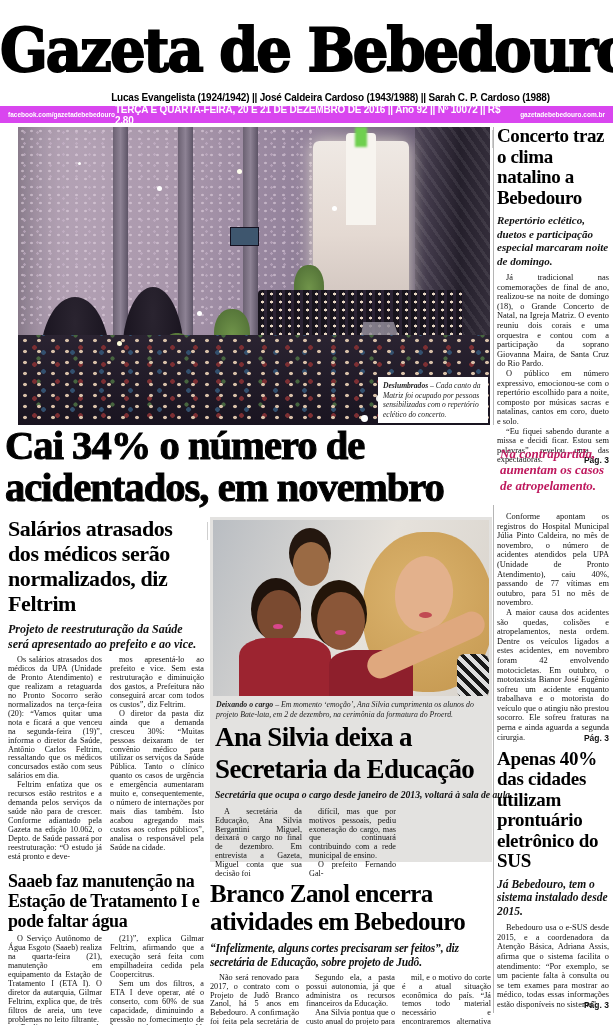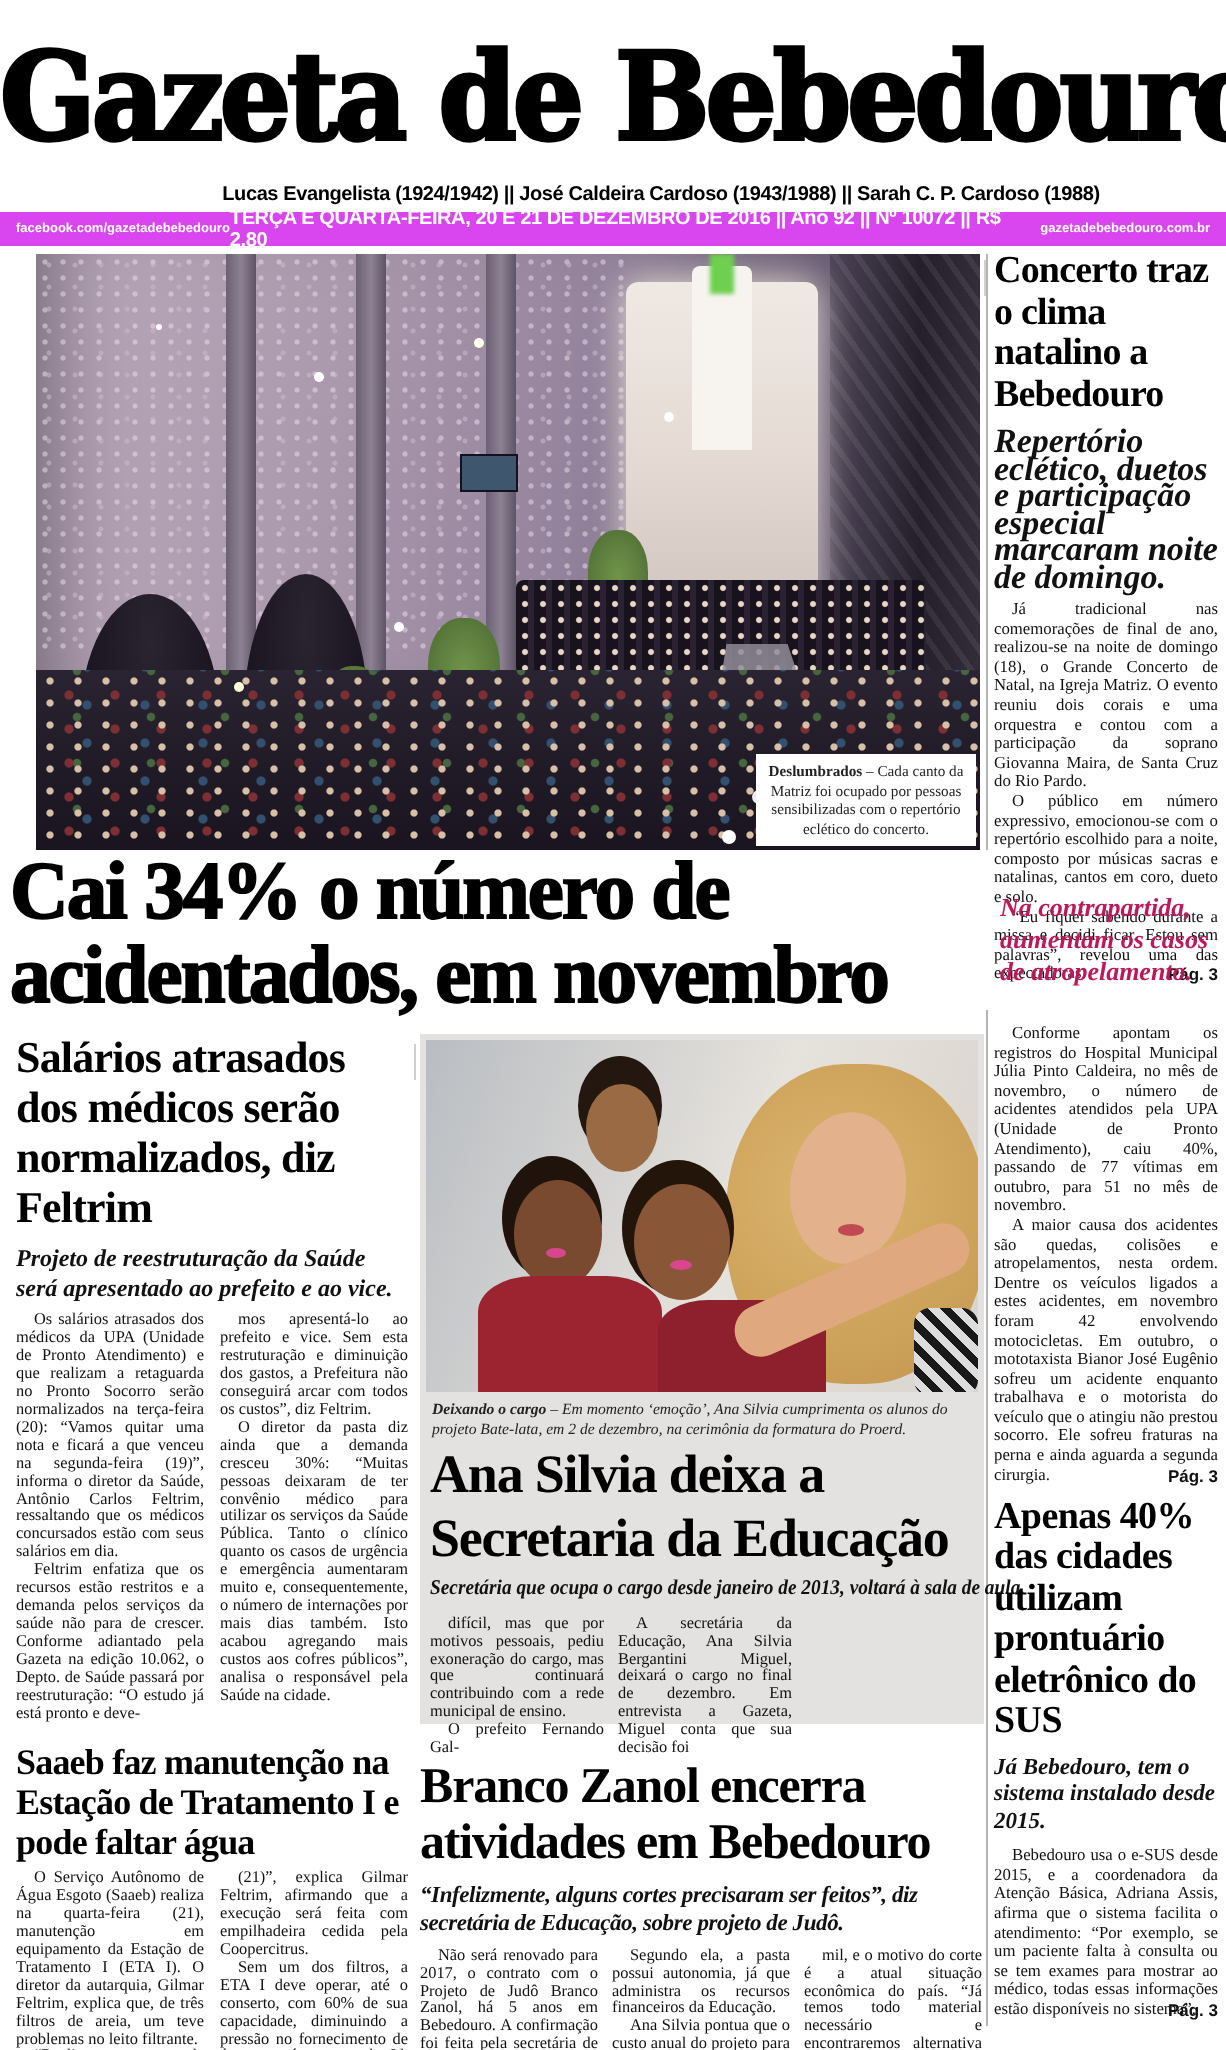--- a/index.html
+++ b/index.html
@@ -51,30 +51,30 @@
          linear-gradient(180deg,#2a2331,#191420);
         background-size:14px 11px,23px 17px,29px 19px,37px 23px,auto;
         background-position:0 0,5px 4px,11px 8px,2px 12px,0 0;}
   .ch-aisle{position:absolute;left:320px;top:195px;width:90px;height:103px;opacity:.85;
         background:linear-gradient(180deg,#8f8996,#b7b2bb);
         clip-path:polygon(28% 0,62% 0,100% 100%,10% 100%);}
   .ch-spark{position:absolute;left:60px;top:35px;width:3px;height:3px;border-radius:50%;background:#fff;
         box-shadow:80px 25px 0 1px #fff,160px 8px 0 1px #ffe,255px 45px 0 1px #fff,
         300px 235px 0 2px #eee,285px 255px 0 2px #fff,40px 180px 0 1px #ffd,120px 150px 0 1px #fff;}
   .lead-caption{position:absolute;right:2px;bottom:2px;width:100px;background:#fff;padding:4px 5px;
-        font-size:7.6px;line-height:9.4px;color:#222;text-align:center;}
+        font-style:italic;font-size:7.6px;line-height:9.4px;color:#222;}
   .lead-caption b{font-weight:bold;}
   .photo-credit{position:absolute;background:#cfcfcf;width:1px;height:18px;}
   
   .rcol{position:absolute;left:497px;top:126px;width:112px;}
   .rcol2{position:absolute;left:497px;top:512px;width:112px;}
   h1,h2,h3{margin:0;font-weight:bold;color:#000;}
   .h-concert{font-size:19px;line-height:20.5px;letter-spacing:-0.4px;}
   .deck{font-weight:bold;font-style:italic;margin:6px 0 5px 0;}
-  .deck-r{font-size:17px;line-height:13.5px;}
+  .deck-r{font-size:11px;line-height:13.5px;}
   .bodytxt p{margin:0;text-indent:9px;text-align:justify;}
   .rcol .bodytxt p,.rcol2 .bodytxt p{font-size:8.4px;line-height:9.6px;}
   .pageref{font-family:"Liberation Sans",sans-serif;font-weight:bold;font-size:8.5px;
         text-align:right;margin-top:-9.5px;position:relative;}
   
   .main-hl{position:absolute;left:5px;top:424px;width:490px;font-family:"Liberation Serif",serif;
         font-weight:bold;font-size:41px;line-height:42px;letter-spacing:-1px;color:#000;
         -webkit-text-stroke:1px #000;transform:scaleX(0.99);transform-origin:left top;}
   .side-note{position:absolute;left:500px;top:446px;width:110px;font-weight:bold;font-style:italic;
         font-size:13px;line-height:16px;color:#be185d;}
@@ -214,25 +214,25 @@
       <div class="ph" style="left:206px;top:92px;width:13px;height:6px;background:#c14a52"></div>
     </div>
     <div class="mid-caption">
       <b>Deixando o cargo</b>
       <span>– Em momento ‘emoção’, Ana Silvia cumprimenta os alunos do projeto Bate-lata, em 2 de dezembro, na cerimônia da formatura do Proerd.</span>
     </div>
     <h2 class="h-ana">Ana Silvia deixa a Secretaria da Educação</h2>
     <div class="deck-ana">Secretária que ocupa o cargo desde janeiro de 2013, voltará à sala de aula.</div>
     <div class="ana-body bodytxt">
       <div class="c">
+        <p>A secretária da Educação, Ana Silvia Bergantini Miguel, deixará o cargo no final de dezembro. Em entrevista a Gazeta, Miguel conta que sua decisão foi</p>
+      </div>
+      <div class="c">
         <p>difícil, mas que por motivos pessoais, pediu exoneração do cargo, mas que continuará contribuindo com a rede municipal de ensino.</p>
         <p>O prefeito Fernando Gal-</p>
-      </div>
-      <div class="c">
-        <p>A secretária da Educação, Ana Silvia Bergantini Miguel, deixará o cargo no final de dezembro. Em entrevista a Gazeta, Miguel conta que sua decisão foi</p>
       </div>
     </div>
   </div>
   <div class="photo-credit" style="left:207px;top:522px"></div>
 
   <div class="branco">
     <h2 class="h-branco">Branco Zanol encerra atividades em Bebedouro</h2>
     <div class="deck deck-b">“Infelizmente, alguns cortes precisaram ser feitos”, diz secretária de Educação, sobre projeto de Judô.</div>
     <div class="threecol bodytxt">
       <div class="c">

